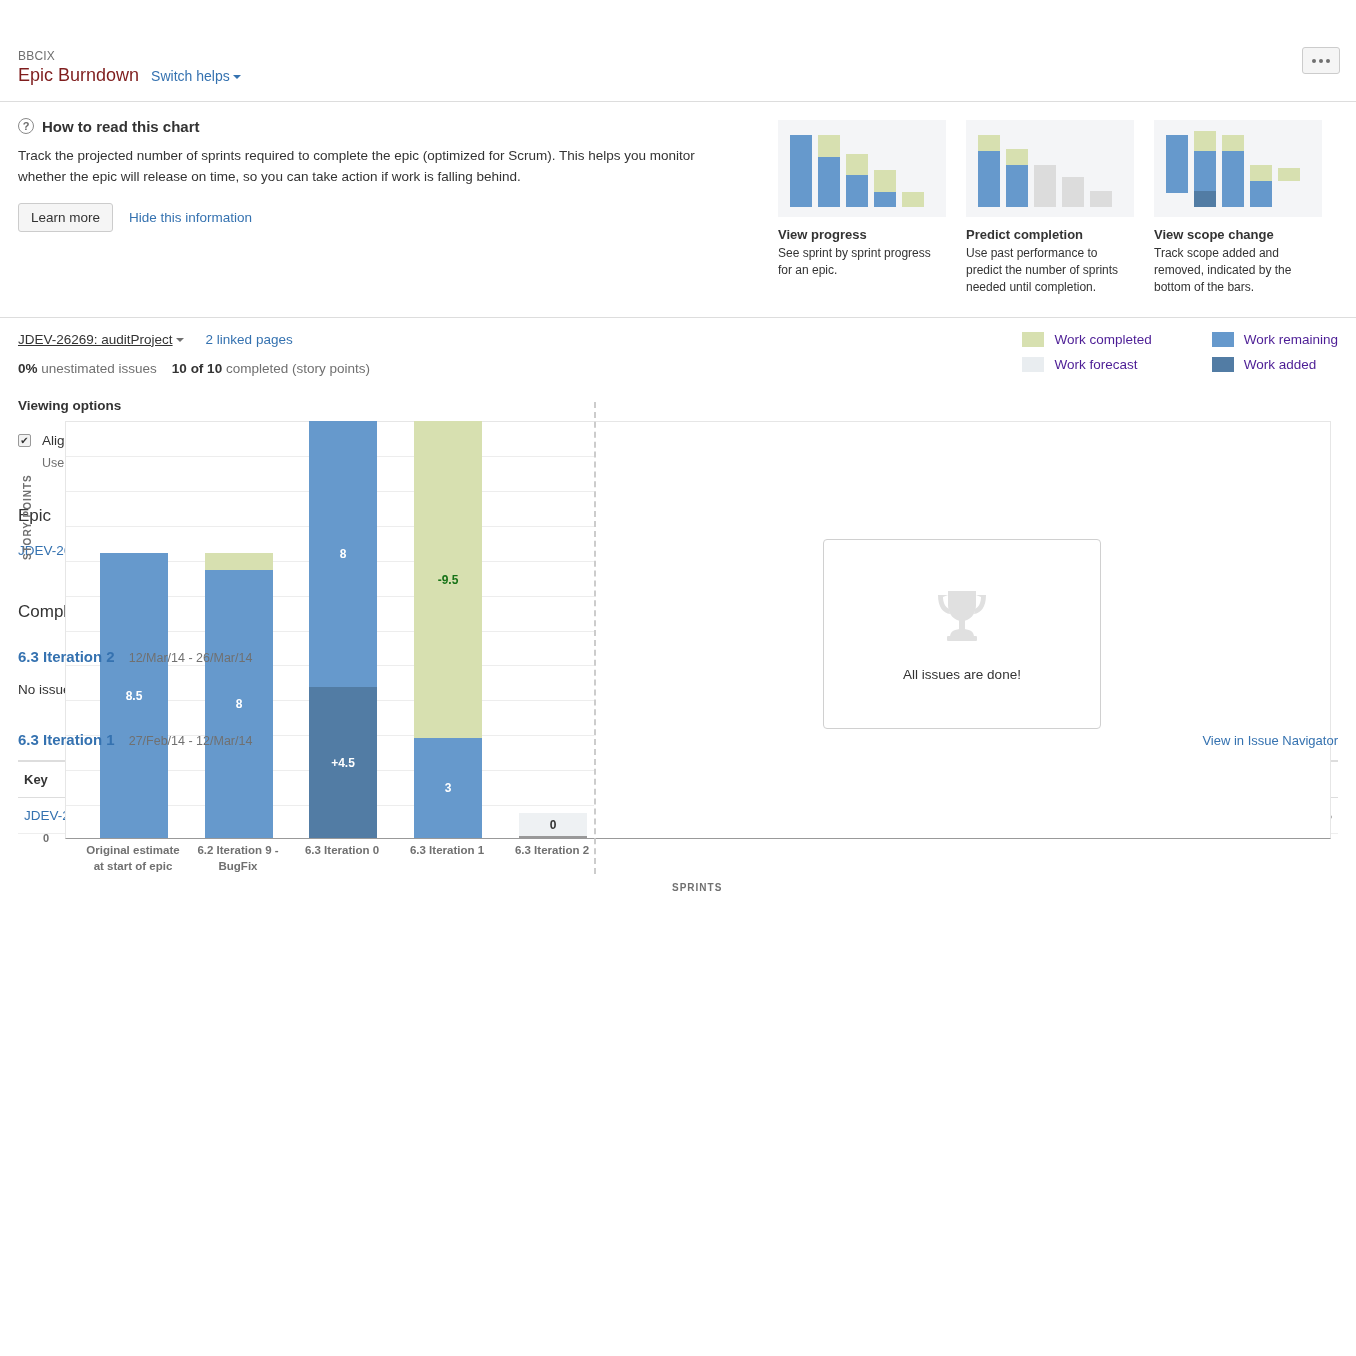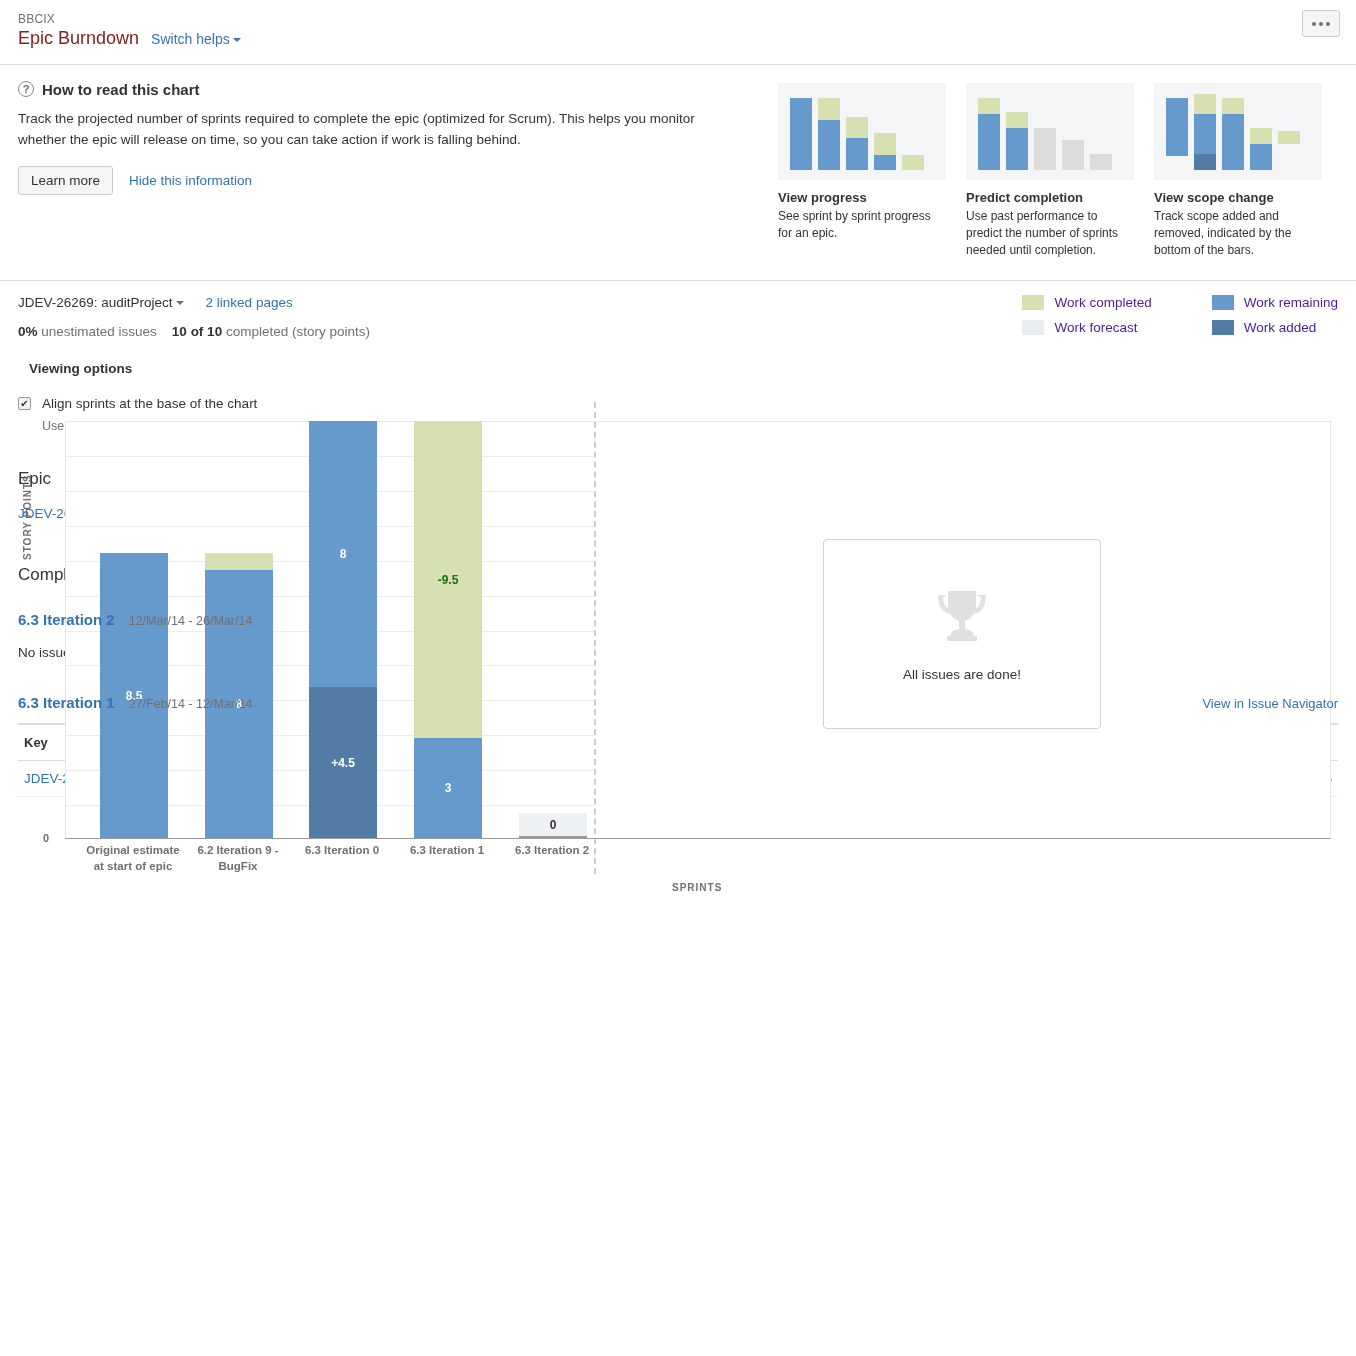--- a/index.html
+++ b/index.html
@@ -8,21 +8,21 @@
     width:1356px; height:1356px;
     background:#fff;
     font-family:"Liberation Sans", sans-serif;
     font-size:14px;
     color:#333;
     overflow:hidden;
   }
   a { color:#3572b0; text-decoration:none; }
 
   
-  .header { position:relative; padding:12px 18px 14px 18px; border-bottom:1px solid #ddd; }
+  .header { position:relative; padding:12px 18px 14px 18px; border-bottom:1px solid #ddd;margin-top:37px; }
   .breadcrumb { font-size:12px; color:#707070; letter-spacing:.2px; }
   .title-row { display:flex; align-items:baseline; gap:12px; margin-top:2px; }
   .page-title { font-size:18px; font-weight:400; color:#7f1d1d; line-height:1.2; }
   .switch-report { font-size:14px; color:#3572b0; cursor:pointer; }
   .caret-dn { display:inline-block; width:0;height:0;
     border-left:4px solid transparent;border-right:4px solid transparent;
     border-top:4px solid #3572b0; margin-left:3px; vertical-align:middle; }
   .more-btn {
     position:absolute; right:16px; top:10px;
     width:38px; height:27px; border:1px solid #ccc; border-radius:3px;
@@ -49,21 +49,21 @@
   .thumb { width:168px; }
   .thumb-img { height:97px; background:#f4f5f7; display:flex; align-items:flex-end;
     gap:6px; padding:10px 12px; }
   .tcol { width:22px; display:flex; flex-direction:column; justify-content:flex-end; }
   .thumb-h { margin-top:10px; font-size:13px; font-weight:bold; color:#333; }
   .thumb-p { margin-top:3px; font-size:12px; line-height:1.45; color:#333; }
 
   
   .epicbar { position:relative; padding:14px 18px 0 18px; }
   .epicrow1 { display:flex; align-items:center; gap:22px; font-size:13.5px; color:#333; }
-  .epic-select { cursor:pointer; }
+  .epic-select { cursor:pointer;text-decoration:underline; }
   .epicrow2 { margin-top:14px; font-size:13.5px; color:#707070; }
   .epicrow2 b { color:#333; }
   .legend { position:absolute; right:18px; top:14px;
     display:grid; grid-template-columns:auto auto; column-gap:36px; row-gap:10px; }
   .leg { display:flex; align-items:center; gap:10px; font-size:13.5px; color:#4c1d95;padding-left:24px; }
   .swatch { width:22px;height:15px; display:inline-block; }
   .ylabel { position:absolute; left:22px; top:560px; transform:rotate(-90deg);
     transform-origin:left top; font-size:10px; font-weight:bold; letter-spacing:1px;
     color:#707070; white-space:nowrap; }
   .yzero { position:absolute; left:43px; top:832px; font-size:11px; font-weight:bold; color:#707070; }
@@ -83,21 +83,21 @@
   .sprints-lab { position:absolute; left:672px; top:882px; font-size:10px; font-weight:bold;
     letter-spacing:1px; color:#707070; }
 
   .done-box { position:absolute; left:823px; top:539px; width:278px; height:190px;
     border:1px solid #d0d0d0; border-radius:4px; background:#fff;
     display:flex; flex-direction:column; align-items:center; justify-content:center; }
   .done-text { font-size:13.5px; color:#333; margin-top:20px; }
 
   
   .section { padding:0 18px; }
-  .vo-title { margin-top:22px; font-size:13.5px; font-weight:bold; color:#333;margin-left:11px; }
+  .vo-title { margin-top:22px; font-size:13.5px; font-weight:bold; color:#333; }
   .vo-row { margin-top:20px; display:flex; align-items:center; gap:11px; }
   .cb { width:13px;height:13px;border:1px solid #999;border-radius:2px;background:#f2f2f2;
     display:flex;align-items:center;justify-content:center;font-size:10px;color:#333;cursor:pointer;}
   .vo-label { font-size:13.5px; color:#333; }
   .vo-hint { margin-top:8px; margin-left:24px; font-size:12.5px; color:#707070; }
 
   .h2 { margin-top:36px; font-size:17px; font-weight:400; color:#333; }
   .epic-line { margin-top:17px; font-size:13.5px; color:#333; }
   .h2b { margin-top:44px; font-size:17px; font-weight:400; color:#333; }
 

